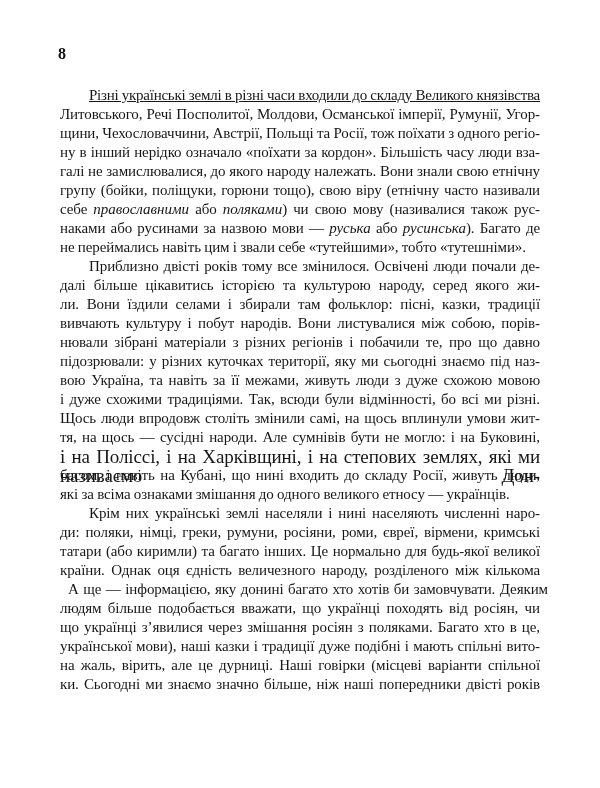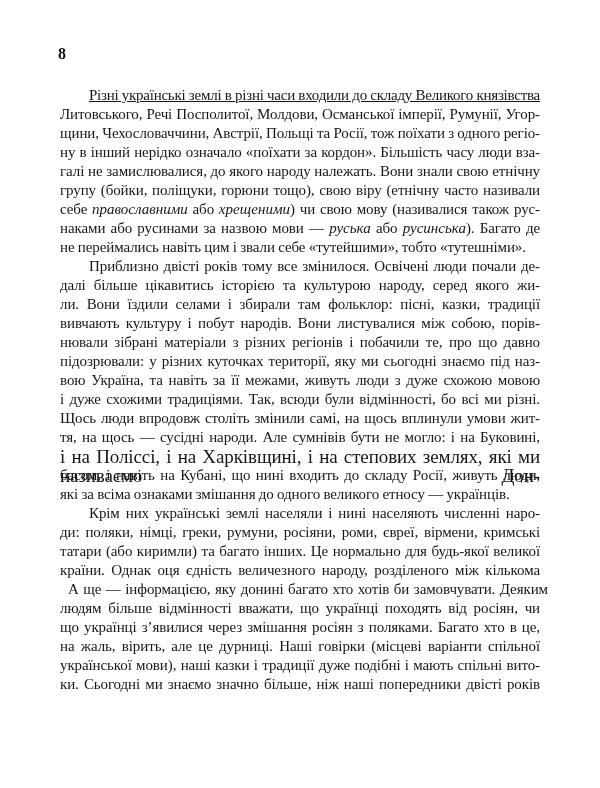--- a/index.html
+++ b/index.html
@@ -63,21 +63,21 @@
 <div class="page">
   <div class="page-number">8</div>
   <div class="text-block">
       <div class="paragraph">
         <div class="line first-line" style="font-size: 15px; letter-spacing: -0.25px; text-decoration: underline;">Різні українські землі в різні часи входили до складу Великого князівства</div>
         <div class="line" style="font-size: 15px; letter-spacing: -0.1px;">Литовського, Речі Посполитої, Молдови, Османської імперії, Румунії, Угор-</div>
         <div class="line" style="font-size: 15px; letter-spacing: -0.1px;">щини, Чехословаччини, Австрії, Польщі та Росії, тож поїхати з одного регіо-</div>
         <div class="line" style="font-size: 15px; letter-spacing: -0.1px;">ну в інший нерідко означало «поїхати за кордон». Більшість часу люди вза-</div>
         <div class="line" style="font-size: 15px; letter-spacing: -0.1px;">галі не замислювалися, до якого народу належать. Вони знали свою етнічну</div>
         <div class="line" style="font-size: 15px; letter-spacing: -0.1px;">групу (бойки, поліщуки, горюни тощо), свою віру (етнічну часто називали</div>
-        <div class="line" style="font-size: 15px; letter-spacing: -0.1px;">себе <i>православними</i> або <i>хрещеними</i>) чи свою мову (називалися також рус-</div>
+        <div class="line" style="font-size: 15px; letter-spacing: -0.1px;">себе <i>православними</i> або <i>поляками</i>) чи свою мову (називалися також рус-</div>
         <div class="line" style="font-size: 15px; letter-spacing: -0.1px;">наками або русинами за назвою мови — <i>руська</i> або <i>русинська</i>). Багато де</div>
         <div class="line last-left" style="font-size: 15px; letter-spacing: -0.1px;">не переймались навіть цим і звали себе «тутейшими», тобто «тутешніми».</div>
       </div>
       <div class="paragraph">
         <div class="line first-line" style="font-size: 15px; letter-spacing: -0.1px;">Приблизно двісті років тому все змінилося. Освічені люди почали де-</div>
         <div class="line" style="font-size: 15px; letter-spacing: -0.1px;">далі більше цікавитись історією та культурою народу, серед якого жи-</div>
         <div class="line" style="font-size: 15px; letter-spacing: -0.1px;">ли. Вони їздили селами і збирали там фольклор: пісні, казки, традиції</div>
         <div class="line" style="font-size: 15px; letter-spacing: -0.1px;">вивчають культуру і побут народів. Вони листувалися між собою, порів-</div>
         <div class="line" style="font-size: 15px; letter-spacing: -0.1px;">нювали зібрані матеріали з різних регіонів і побачили те, про що давно</div>
         <div class="line" style="font-size: 15px; letter-spacing: -0.1px;">підозрювали: у різних куточках території, яку ми сьогодні знаємо під наз-</div>
@@ -88,20 +88,20 @@
         <div class="line" style="font-size: 19px; letter-spacing: -0.1px;">і на Поліссі, і на Харківщині, і на степових землях, які ми називаємо Дон-</div>
         <div class="line" style="font-size: 15px; letter-spacing: -0.1px;">басом, і навіть на Кубані, що нині входить до складу Росії, живуть люди,</div>
         <div class="line last-left" style="font-size: 15px; letter-spacing: -0.1px;">які за всіма ознаками змішання до одного великого етносу — українців.</div>
       </div>
       <div class="paragraph">
         <div class="line first-line" style="font-size: 15px; letter-spacing: -0.1px;">Крім них українські землі населяли і нині населяють численні наро-</div>
         <div class="line" style="font-size: 15px; letter-spacing: -0.1px;">ди: поляки, німці, греки, румуни, росіяни, роми, євреї, вірмени, кримські</div>
         <div class="line" style="font-size: 15px; letter-spacing: -0.1px;">татари (або киримли) та багато інших. Це нормально для будь-якої великої</div>
         <div class="line" style="font-size: 15px; letter-spacing: -0.1px;">країни. Однак оця єдність величезного народу, розділеного між кількома</div>
         <div class="line" style="font-size: 15px; letter-spacing: -0.1px; margin-left: 8px;">А ще — інформацією, яку донині багато хто хотів би замовчувати. Деяким</div>
-        <div class="line" style="font-size: 15px; letter-spacing: -0.1px;">людям більше відмінності вважати, що українці походять від росіян, чи</div>
+        <div class="line" style="font-size: 15px; letter-spacing: -0.1px;">людям більше подобається вважати, що українці походять від росіян, чи</div>
         <div class="line" style="font-size: 15px; letter-spacing: -0.1px;">що українці з’явилися через змішання росіян з поляками. Багато хто в це,</div>
+        <div class="line" style="font-size: 15px; letter-spacing: -0.1px;">української мови), наші казки і традиції дуже подібні і мають спільні вито-</div>
         <div class="line" style="font-size: 15px; letter-spacing: -0.1px;">на жаль, вірить, але це дурниці. Наші говірки (місцеві варіанти спільної</div>
-        <div class="line" style="font-size: 15px; letter-spacing: -0.1px;">української мови), наші казки і традиції дуже подібні і мають спільні вито-</div>
         <div class="line" style="font-size: 15px; letter-spacing: -0.1px;">ки. Сьогодні ми знаємо значно більше, ніж наші попередники двісті років</div>
       </div>
     </div>
 </div>
 
 </body></html>

